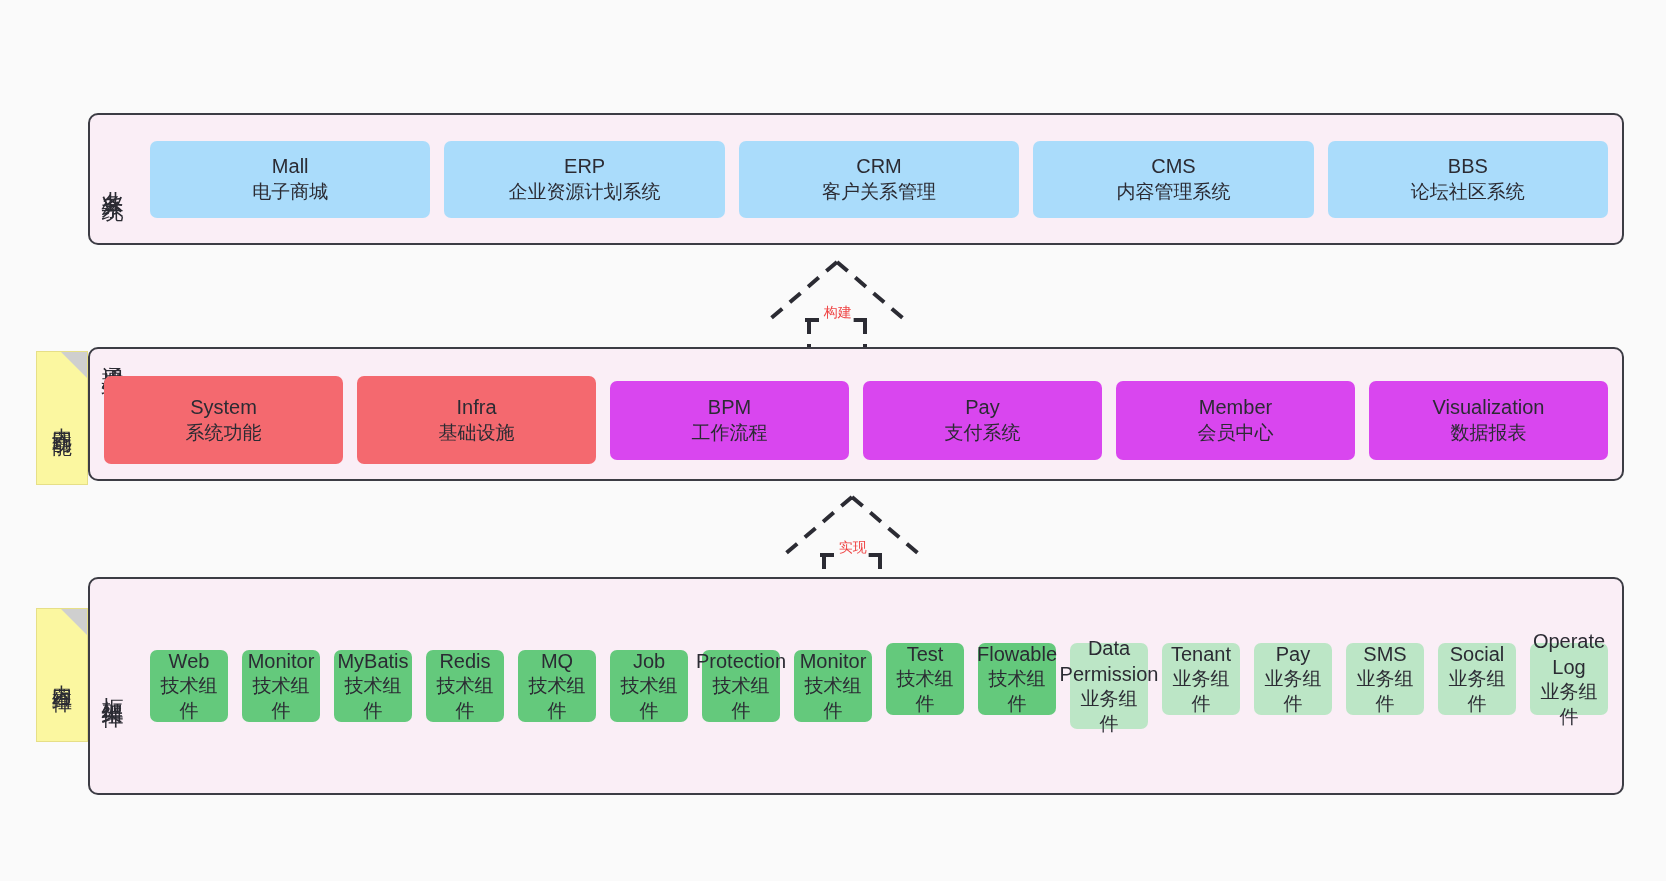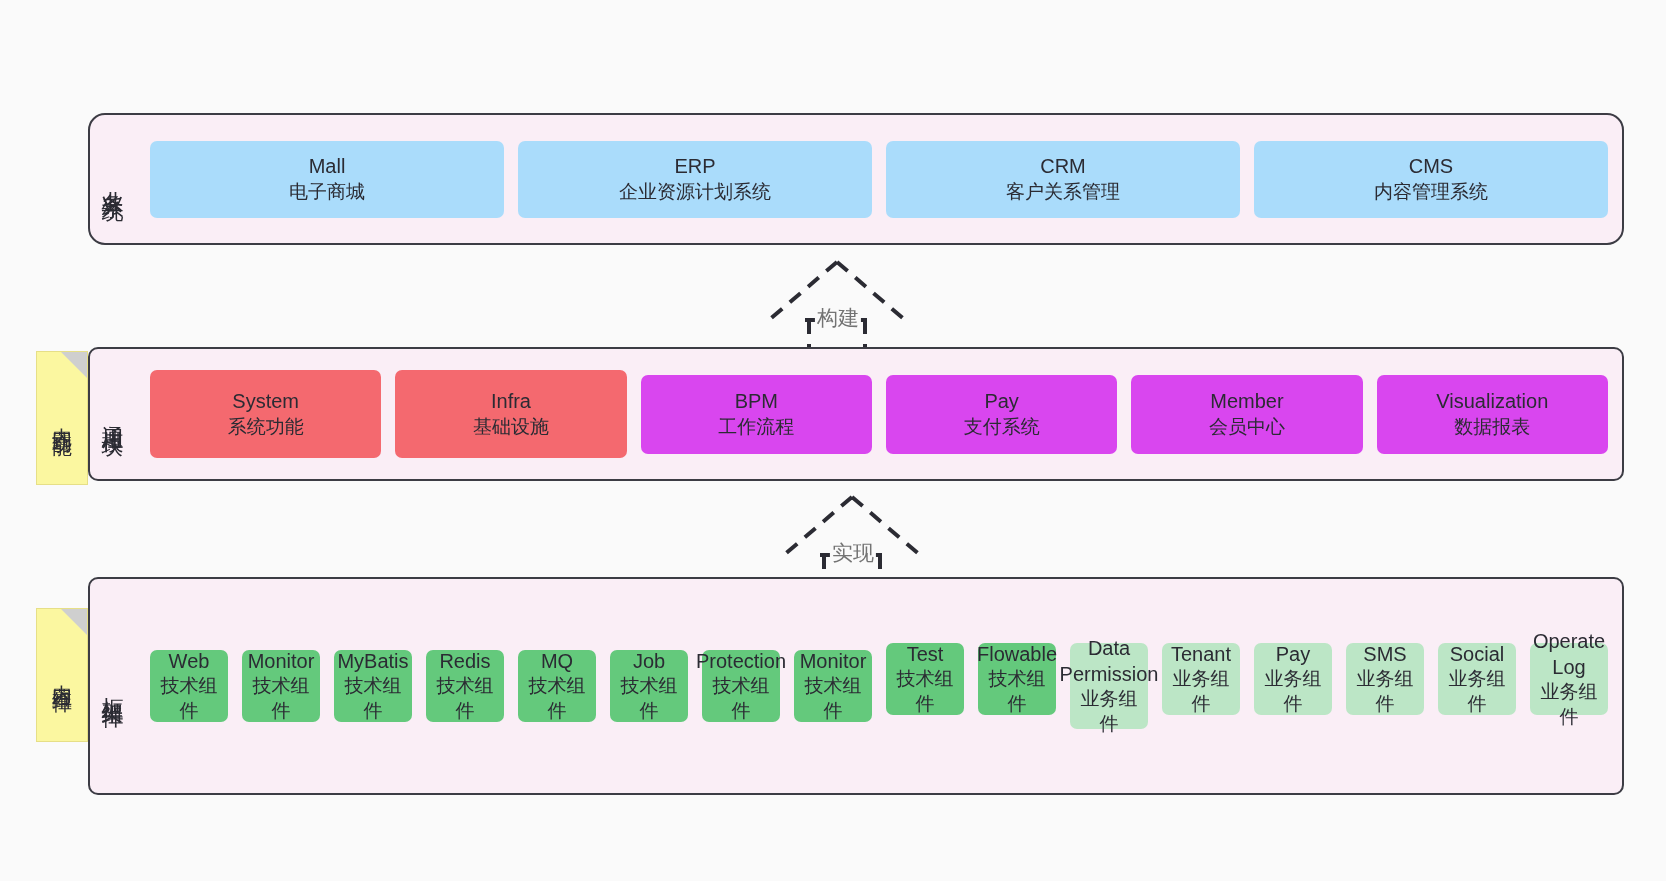--- a/index.html
+++ b/index.html
@@ -121,70 +121,74 @@
     position: absolute;
     width: 160px;
     height: 96px;
   }
   .connector svg { display: block; width: 100%; height: 100%; overflow: visible; }
   .connector .conn-label {
     position: absolute;
     left: 50%;
     top: 46px;
     transform: translateX(-48%);
-    font-size: 21px;
-    color: #737373;
+    font-size: 14px;
+    color: #ef4444;
     background: #fafafa;
     padding: 0 2px;
     user-select: none;
     white-space: nowrap;
   }
 </style>
 </head>
 <body>
 
 <div id="canvas">
 
-  <div class="layer" id="layer-business" style="left:88px; top:113px; width:1536px; height:132px;border-radius:17px;">
+  <div class="layer" id="layer-business" style="left:88px; top:113px; width:1536px; height:132px;">
     <div class="layer-title">业务系统</div>
     <div class="cards" id="biz-cards">
         <div class="card biz">
           <div class="en">Mall</div>
           <div class="cn">电子商城</div>
         </div>
         <div class="card biz">
           <div class="en">ERP</div>
           <div class="cn">企业资源计划系统</div>
         </div>
         <div class="card biz">
           <div class="en">CRM</div>
           <div class="cn">客户关系管理</div>
         </div>
         <div class="card biz">
           <div class="en">CMS</div>
           <div class="cn">内容管理系统</div>
+        </div>
+        <div class="card biz">
+          <div class="en">BBS</div>
+          <div class="cn">论坛社区系统</div>
         </div>
       </div>
   </div>
 
   <div class="connector" id="conn-build" style="left:757px; top:258px;">
     <svg viewBox="0 0 160 96" preserveAspectRatio="none" aria-hidden="true">
       <path d="M80 4 L148 62 M80 4 L12 62" fill="none" stroke="#2b2b33" stroke-width="4" stroke-dasharray="14 10" stroke-linecap="butt"></path>
       <path d="M48 62 L112 62" fill="none" stroke="#2b2b33" stroke-width="4" stroke-dasharray="14 10" stroke-linecap="butt"></path>
       <path d="M52 62 L52 96 M108 62 L108 96" fill="none" stroke="#2b2b33" stroke-width="4" stroke-dasharray="14 10" stroke-linecap="butt"></path>
     </svg>
     <span class="conn-label">构建</span>
   </div>
 
   <div class="sticky" id="sticky-modules" style="left:36px; top:351px; width:52px; height:134px;">
     <span class="fold"></span>
     <span>内置功能</span>
   </div>
 
-  <div class="layer" id="layer-modules" style="left:88px; top:347px; width:1536px; height:134px;">
+  <div class="layer" id="layer-modules" style="left:88px; top:347px; width:1536px; height:134px;flex-direction:column;">
     <div class="layer-title">通用模块</div>
     <div class="cards" id="mod-cards">
         <div class="card mod-solid">
           <div class="en">System</div>
           <div class="cn">系统功能</div>
         </div>
         <div class="card mod-solid">
           <div class="en">Infra</div>
           <div class="cn">基础设施</div>
         </div>

